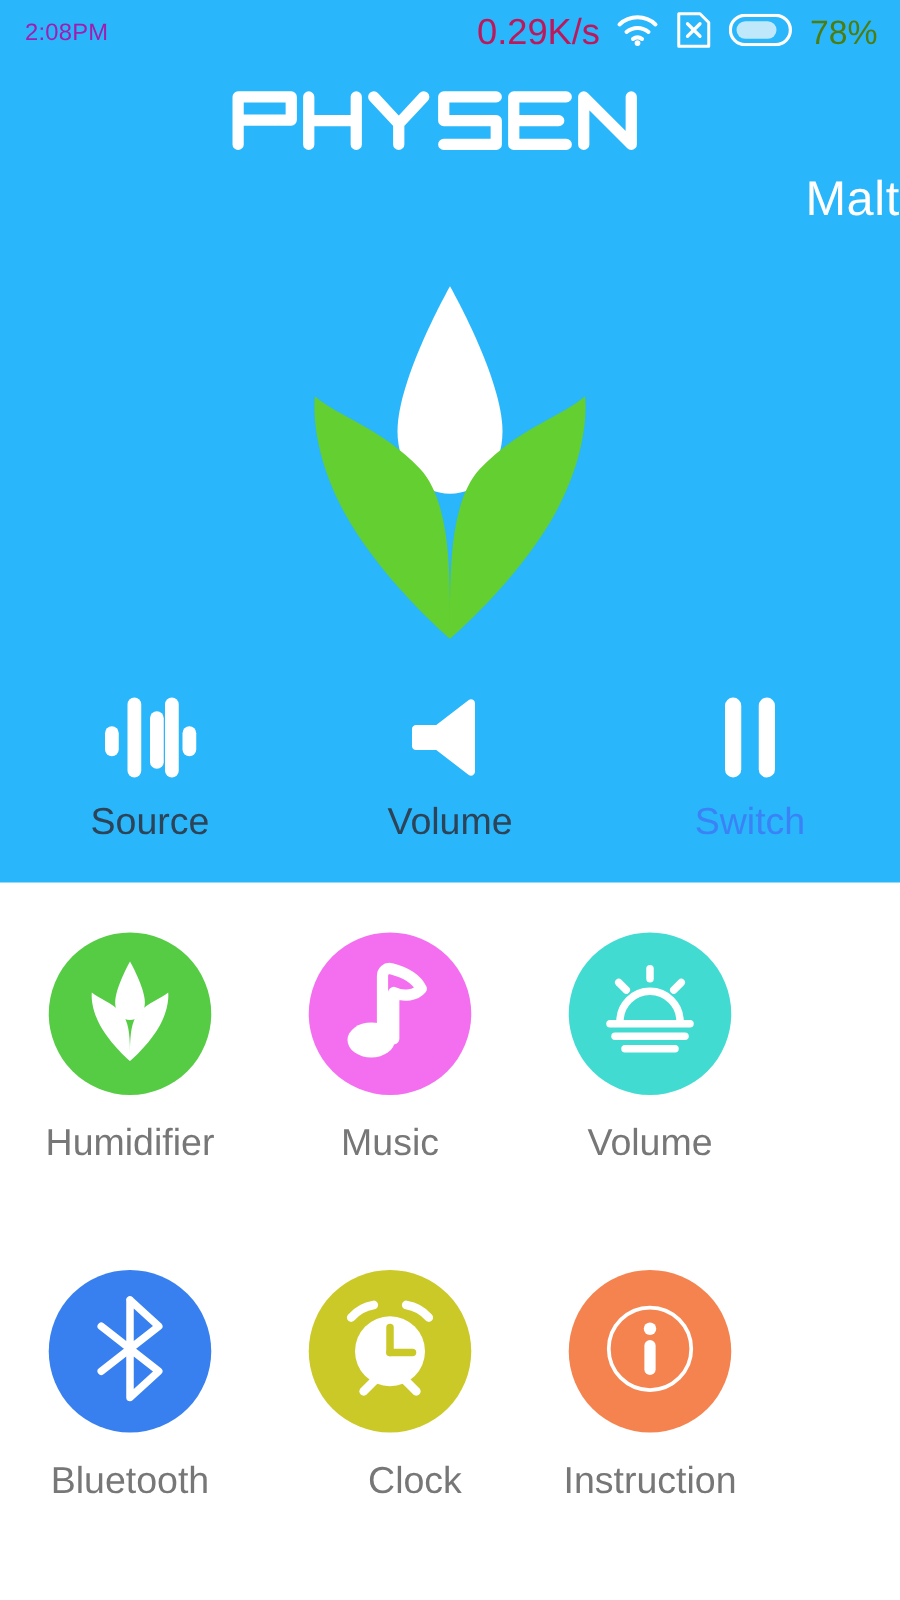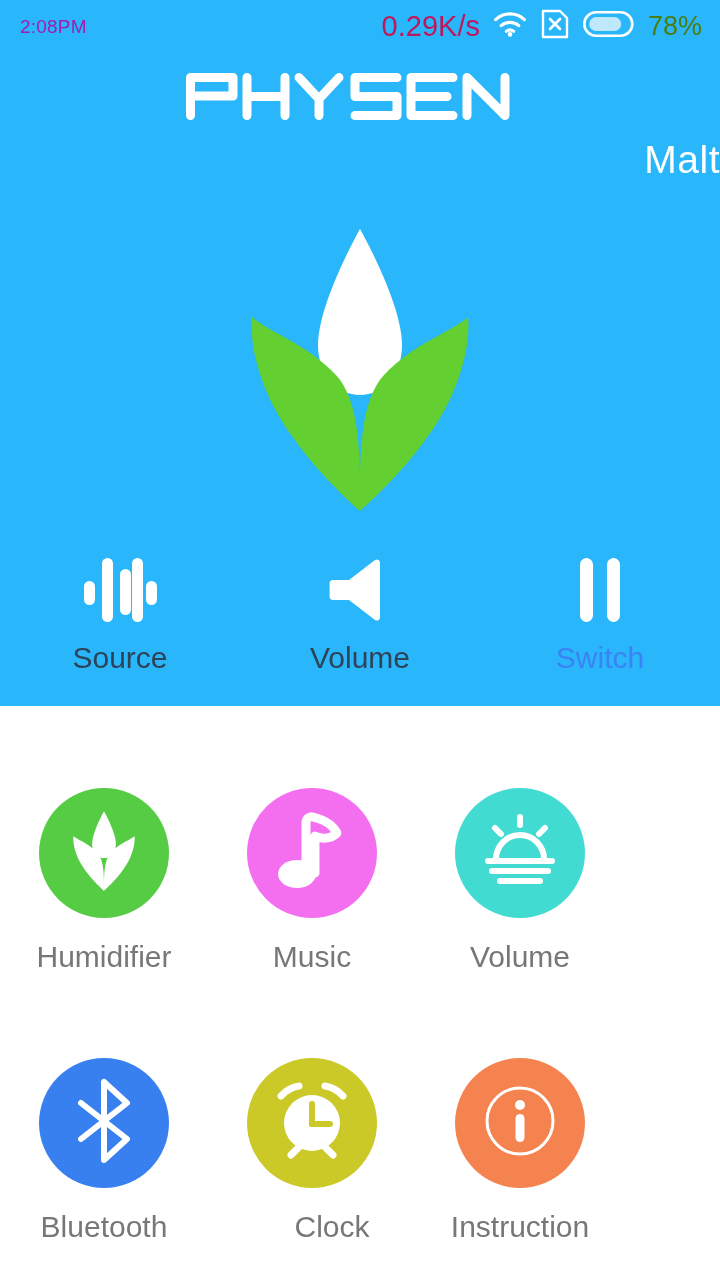--- a/index.html
+++ b/index.html
@@ -76,21 +76,21 @@
     height:90px; display:flex; align-items:center; justify-content:center;
   }
   .ctrl-label {
     margin-top:6px;
     font-size:30px;
     color:#2d4358;
   }
 
   
   .grid {
-    position:absolute; left:0; top:744px;
+    position:absolute; left:0; top:702px;
     width:624px;
     padding:44px 0 0 0;
     display:grid;
     grid-template-columns:repeat(3, 1fr);
     row-gap:84px;
   }
   .tile {
     display:flex; flex-direction:column; align-items:center;
   }
   .tile-circle {

